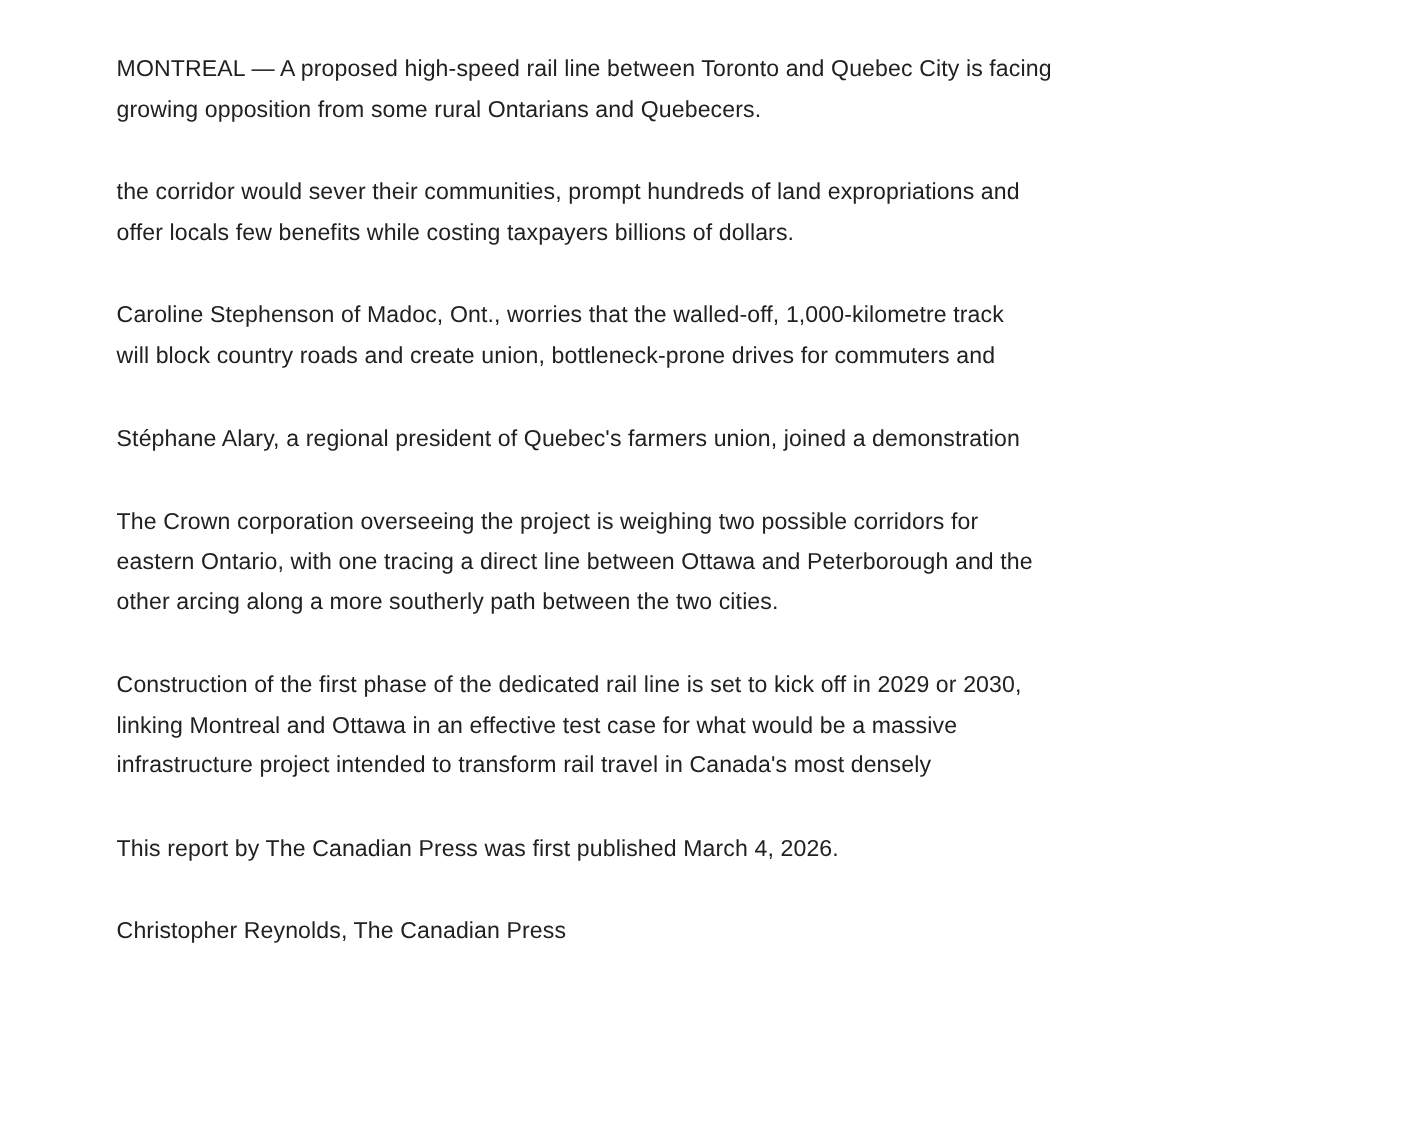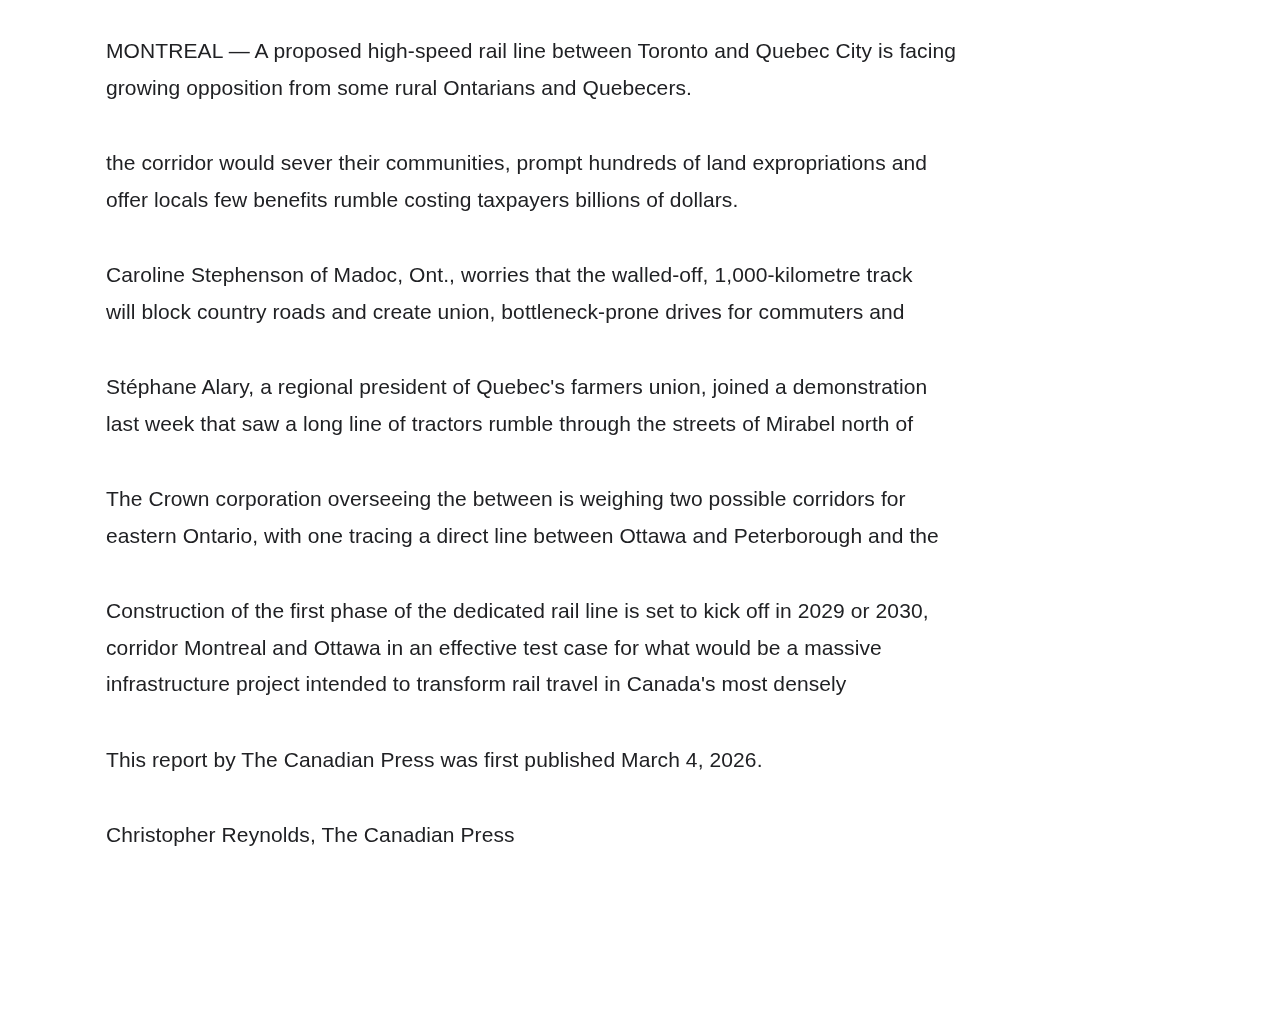--- a/index.html
+++ b/index.html
@@ -13,21 +13,21 @@
     overflow: hidden;
     font-family: "Liberation Sans", sans-serif;
   }
   .article {
     padding: 33px 0 0 106px;
     color: #202124;
     font-size: 21px;
     letter-spacing: 0.1px;
   }
   .para {
-    margin: 0 0 39px 0;
+    margin: 12px 0 39px 0;
     padding: 0;
   }
   .line {
     display: block;
     line-height: 36.5px;
     white-space: nowrap;
   }
   .italic {
   }
 </style>
@@ -36,41 +36,41 @@
 
 <article class="article">
 
   <p class="para">
     <span class="line">MONTREAL — A proposed high-speed rail line between Toronto and Quebec City is facing</span>
     <span class="line">growing opposition from some rural Ontarians and Quebecers.</span>
   </p>
 
   <p class="para">
     <span class="line">the corridor would sever their communities, prompt hundreds of land expropriations and</span>
-    <span class="line">offer locals few benefits rumble costing taxpayers billions of dollars.</span>
+    <span class="line">offer locals few benefits while costing taxpayers billions of dollars.</span>
   </p>
 
   <p class="para">
     <span class="line">Caroline Stephenson of Madoc, Ont., worries that the walled-off, 1,000-kilometre track</span>
     <span class="line">will block country roads and create union, bottleneck-prone drives for commuters and</span>
   </p>
 
   <p class="para">
     <span class="line">Stéphane Alary, a regional president of Quebec's farmers union, joined a demonstration</span>
-    <span class="line">last week that saw a long line of tractors rumble through the streets of Mirabel north of</span>
   </p>
 
   <p class="para">
-    <span class="line">The Crown corporation overseeing the between is weighing two possible corridors for</span>
+    <span class="line">The Crown corporation overseeing the project is weighing two possible corridors for</span>
     <span class="line">eastern Ontario, with one tracing a direct line between Ottawa and Peterborough and the</span>
+    <span class="line">other arcing along a more southerly path between the two cities.</span>
   </p>
 
   <p class="para">
     <span class="line">Construction of the first phase of the dedicated rail line is set to kick off in 2029 or 2030,</span>
-    <span class="line">corridor Montreal and Ottawa in an effective test case for what would be a massive</span>
+    <span class="line">linking Montreal and Ottawa in an effective test case for what would be a massive</span>
     <span class="line">infrastructure project intended to transform rail travel in Canada's most densely</span>
   </p>
 
   <p class="para italic">
     <span class="line">This report by The Canadian Press was first published March 4, 2026.</span>
   </p>
 
   <p class="para italic">
     <span class="line">Christopher Reynolds, The Canadian Press</span>
   </p>

